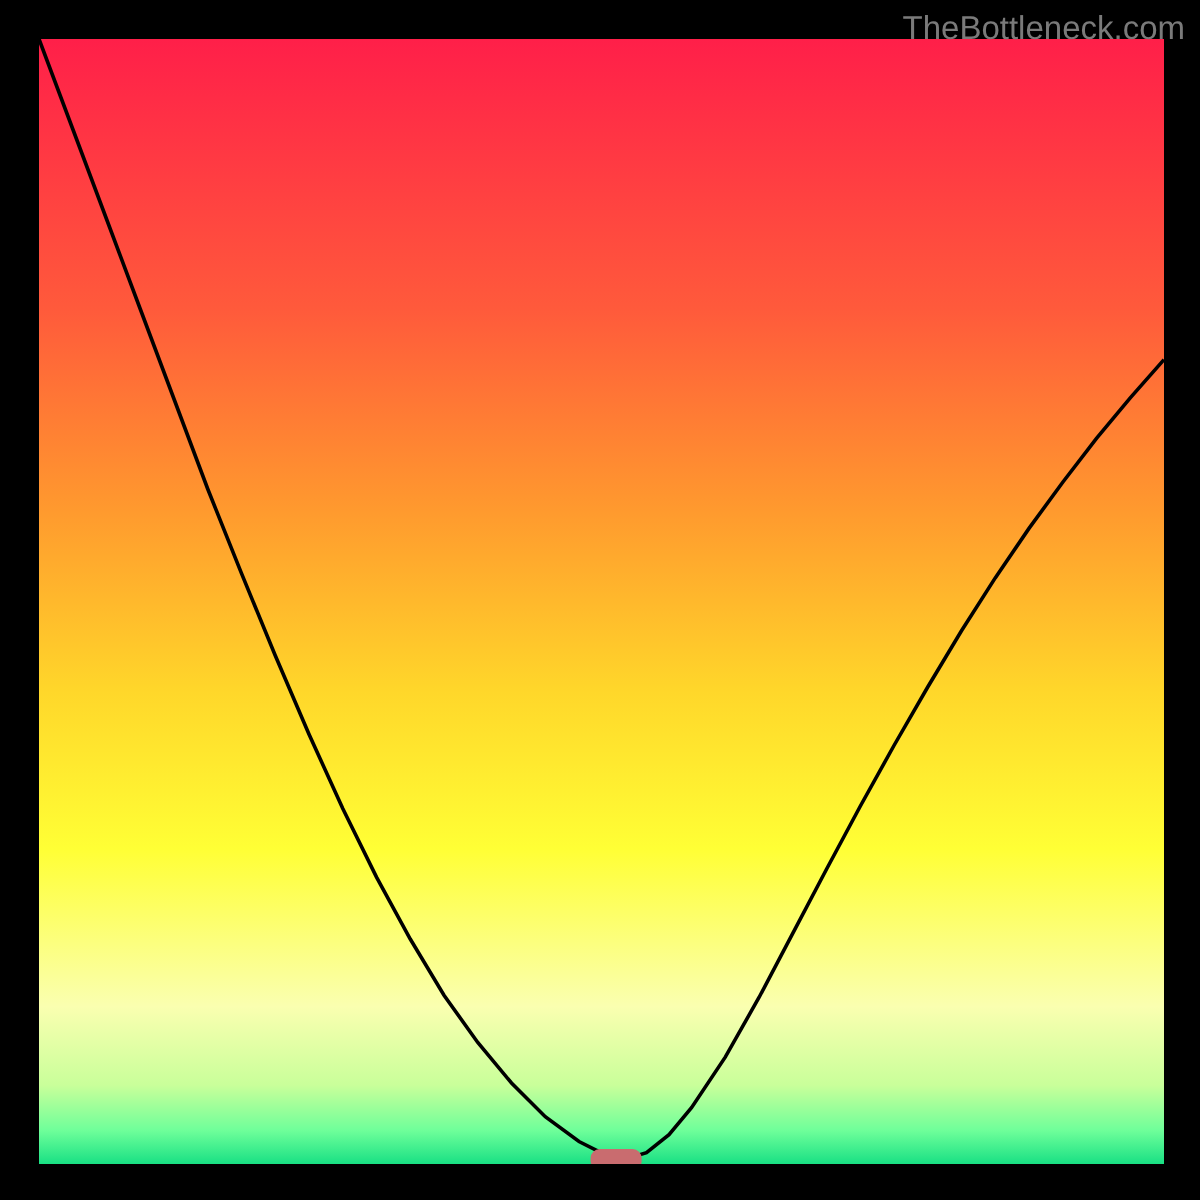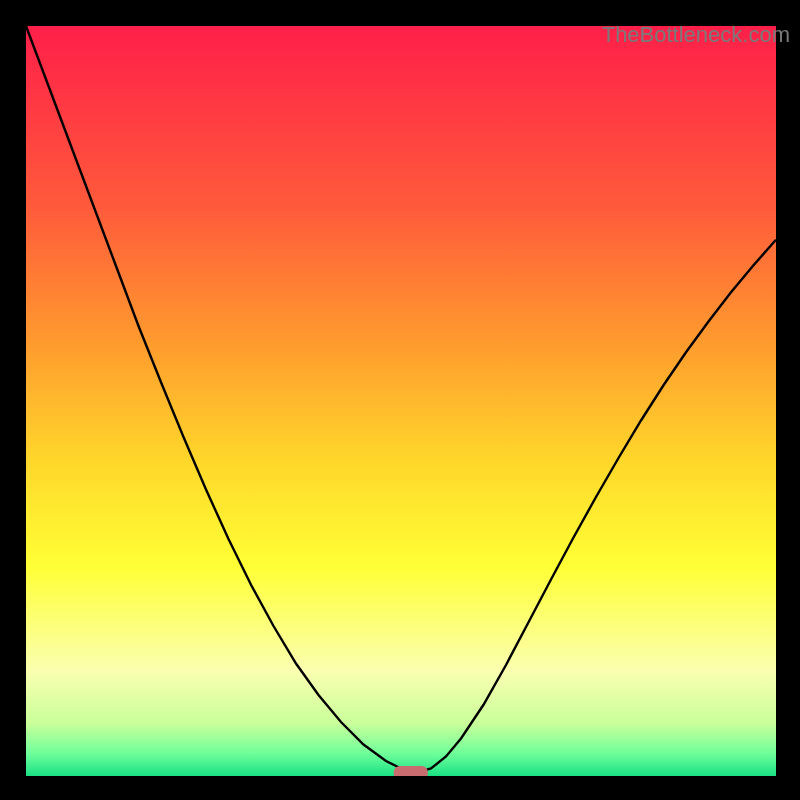--- a/index.html
+++ b/index.html
@@ -4,21 +4,21 @@
 <style>
   * { margin: 0; padding: 0; box-sizing: border-box; }
   html, body { width: 800px; height: 800px; overflow: hidden; }
   body {
     background: #000;
     position: relative;
     font-family: Arial, Helvetica, sans-serif;
   }
   .watermark {
     position: absolute;
-    top: 22px;
+    top: 6px;
     right: 10px;
     color: #7a7a7a;
     font-size: 22px;
     font-weight: 500;
     z-index: 10;
   }
   .plot {
     position: absolute;
     left: 26px;
     top: 26px;

